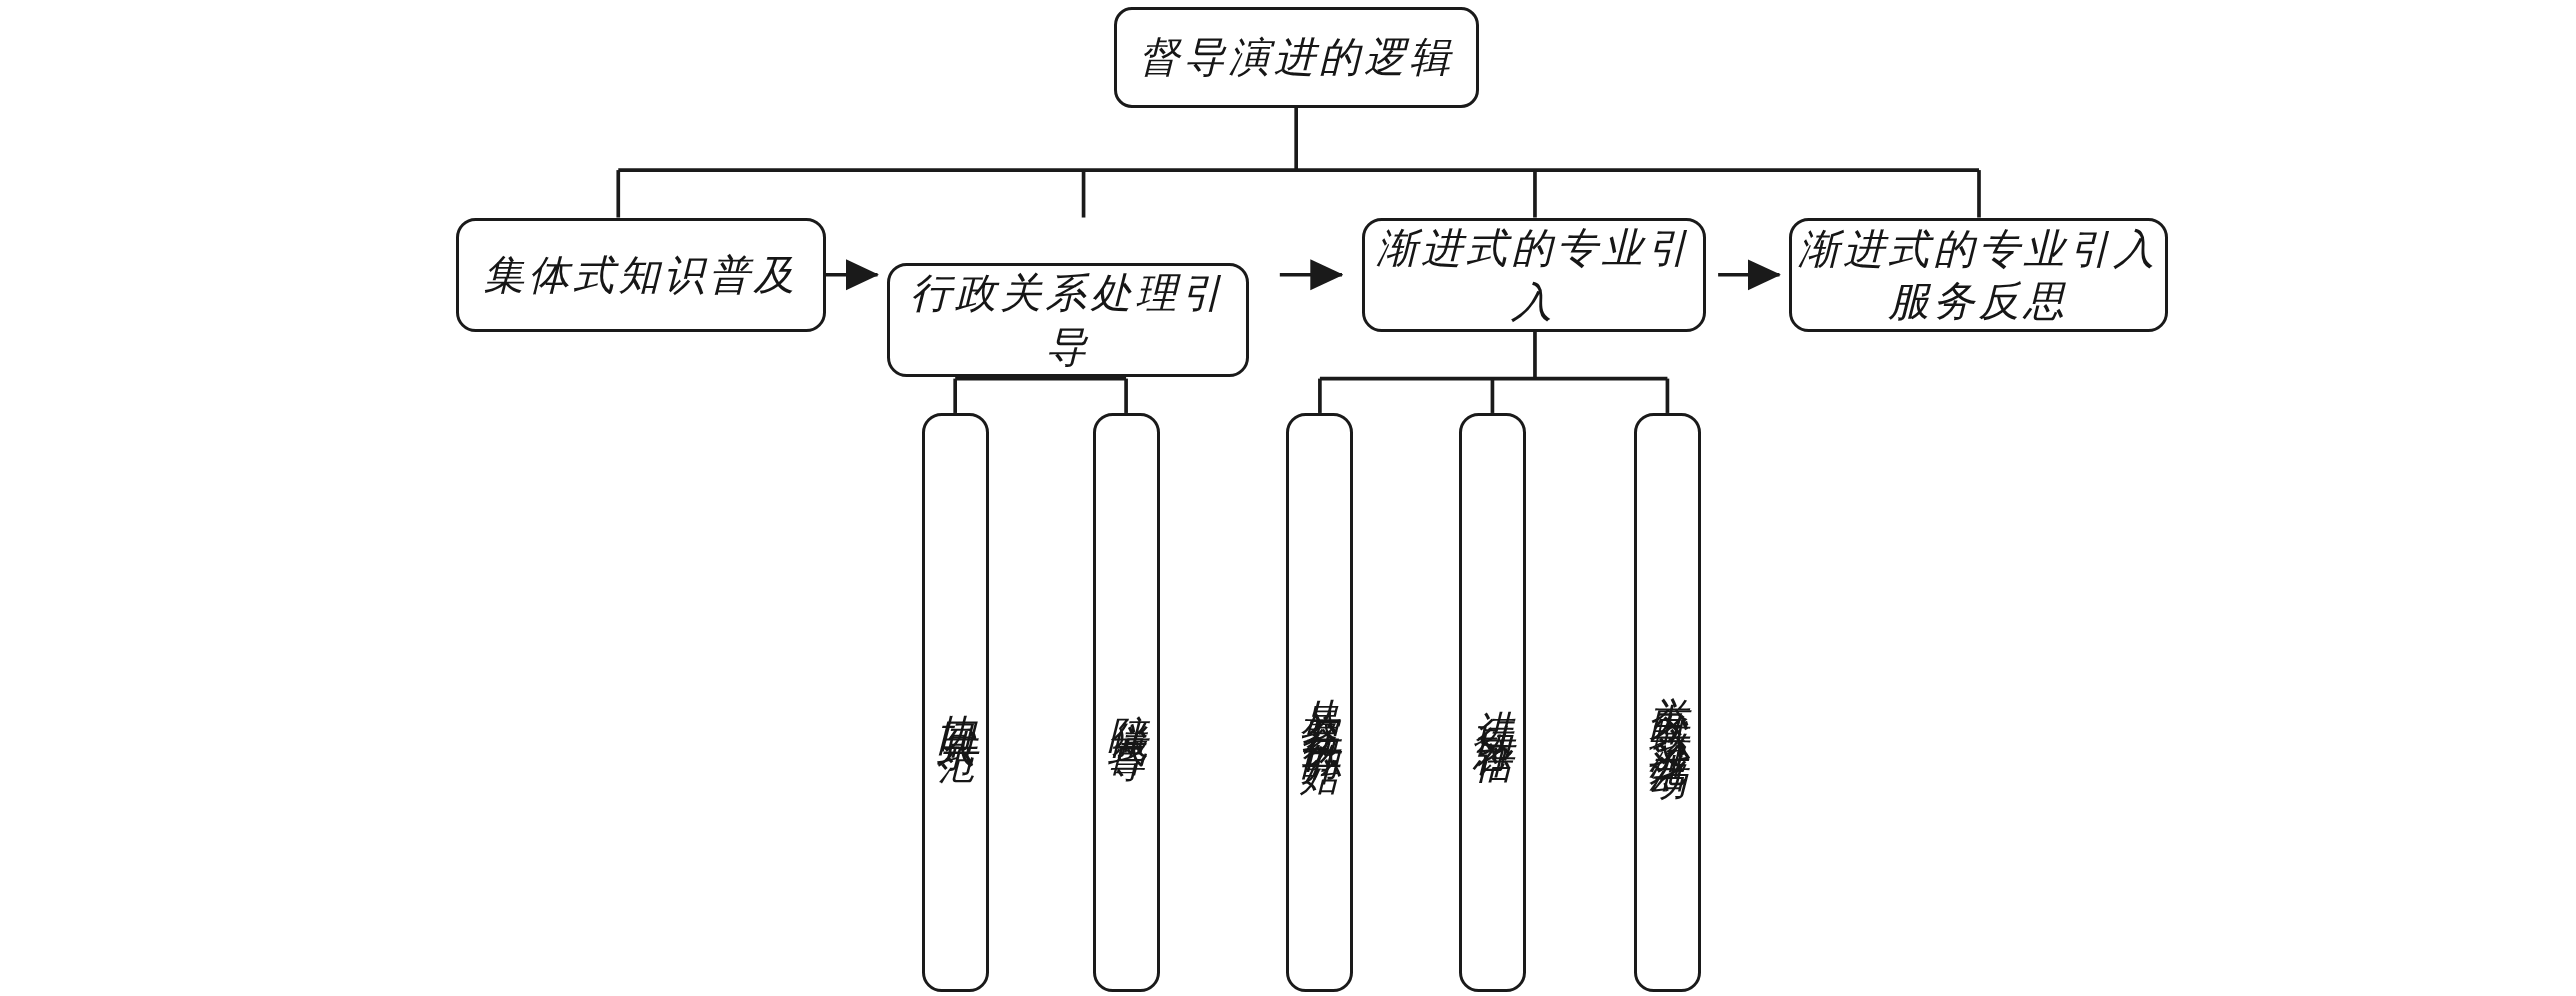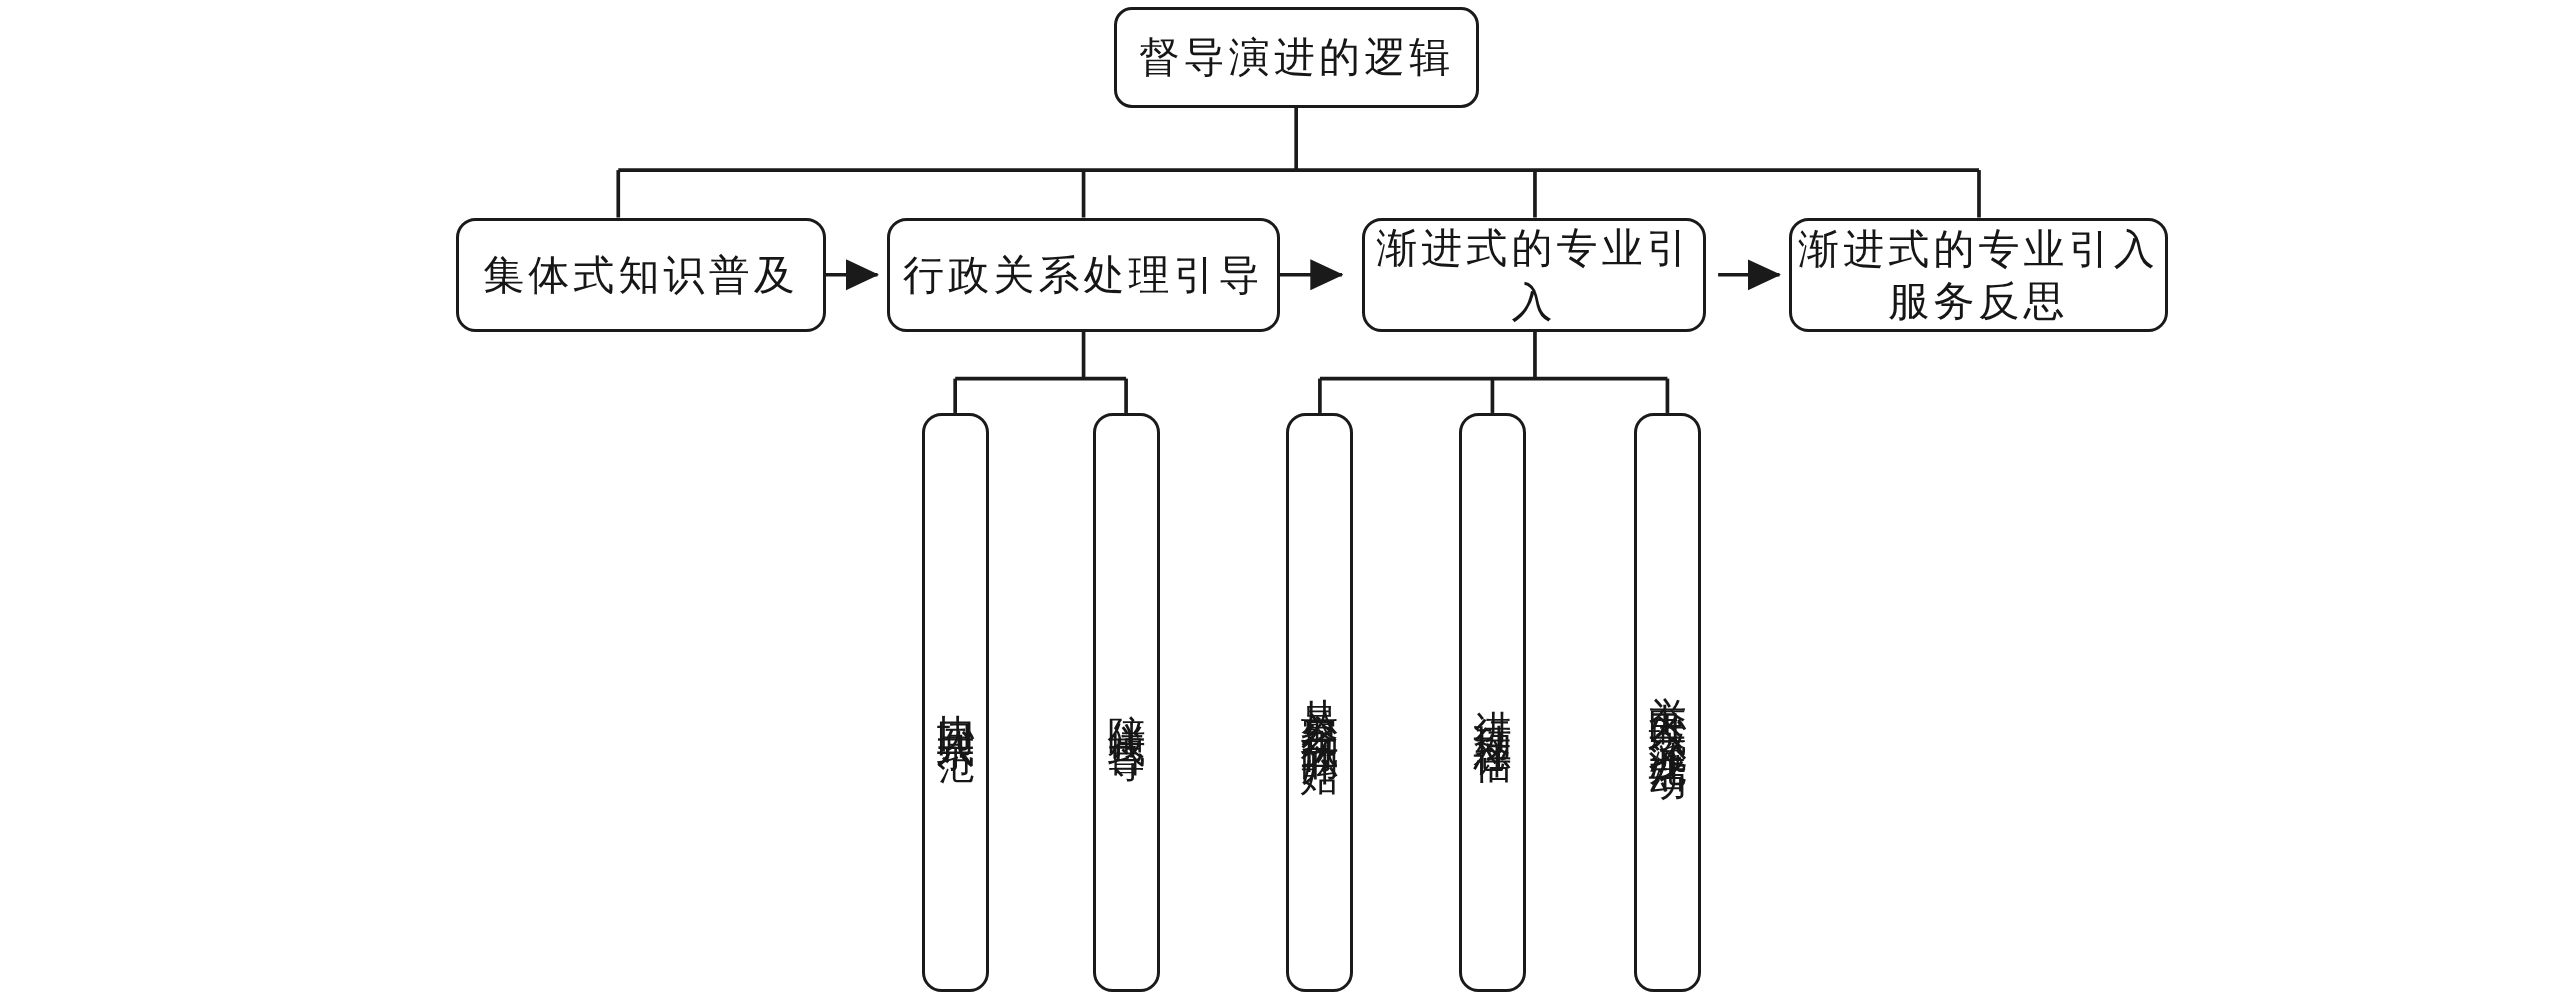--- a/index.html
+++ b/index.html
@@ -29,20 +29,21 @@
   .node {
     position: absolute;
     box-sizing: border-box;
     background: #ffffff;
     border: 3.3px solid #1a1a1a;
     border-radius: 21px;
     display: flex;
     align-items: center;
     justify-content: center;
     z-index: 2;
+    font-style: italic;
   }
   .node-label {
     display: block;
     color: #161616;
     font-family: "Liberation Serif", "DejaVu Serif", serif;
     font-weight: 400;
     letter-spacing: 0.10em;
     line-height: 1.32;
     text-align: center;
     white-space: pre-line;
@@ -58,21 +59,21 @@
   #node-root .node-label { font-size: 41px; }
 
   
   .lvl1 {
     top: 218px;
     height: 114px;
     border-radius: 19.6px;
   }
   .lvl1 .node-label { font-size: 41px; }
   #node-l1-0 { left: 448px;  width: 370px; margin-left: 8px; }
-  #node-l1-1 { left: 887px; width: 393px; }
+  #node-l1-1 { left: 887px; width: 362px; margin-top: 45px; }
   #node-l1-2 { left: 1362px; width: 344px; }
   #node-l1-3 { left: 1789px; width: 379px; }
   #node-l1-3 .node-label { line-height: 1.28; }
 
   
   .leaf {
     top: 413px;
     height: 579px;
     width: 67px;
     border-radius: 19.6px;

